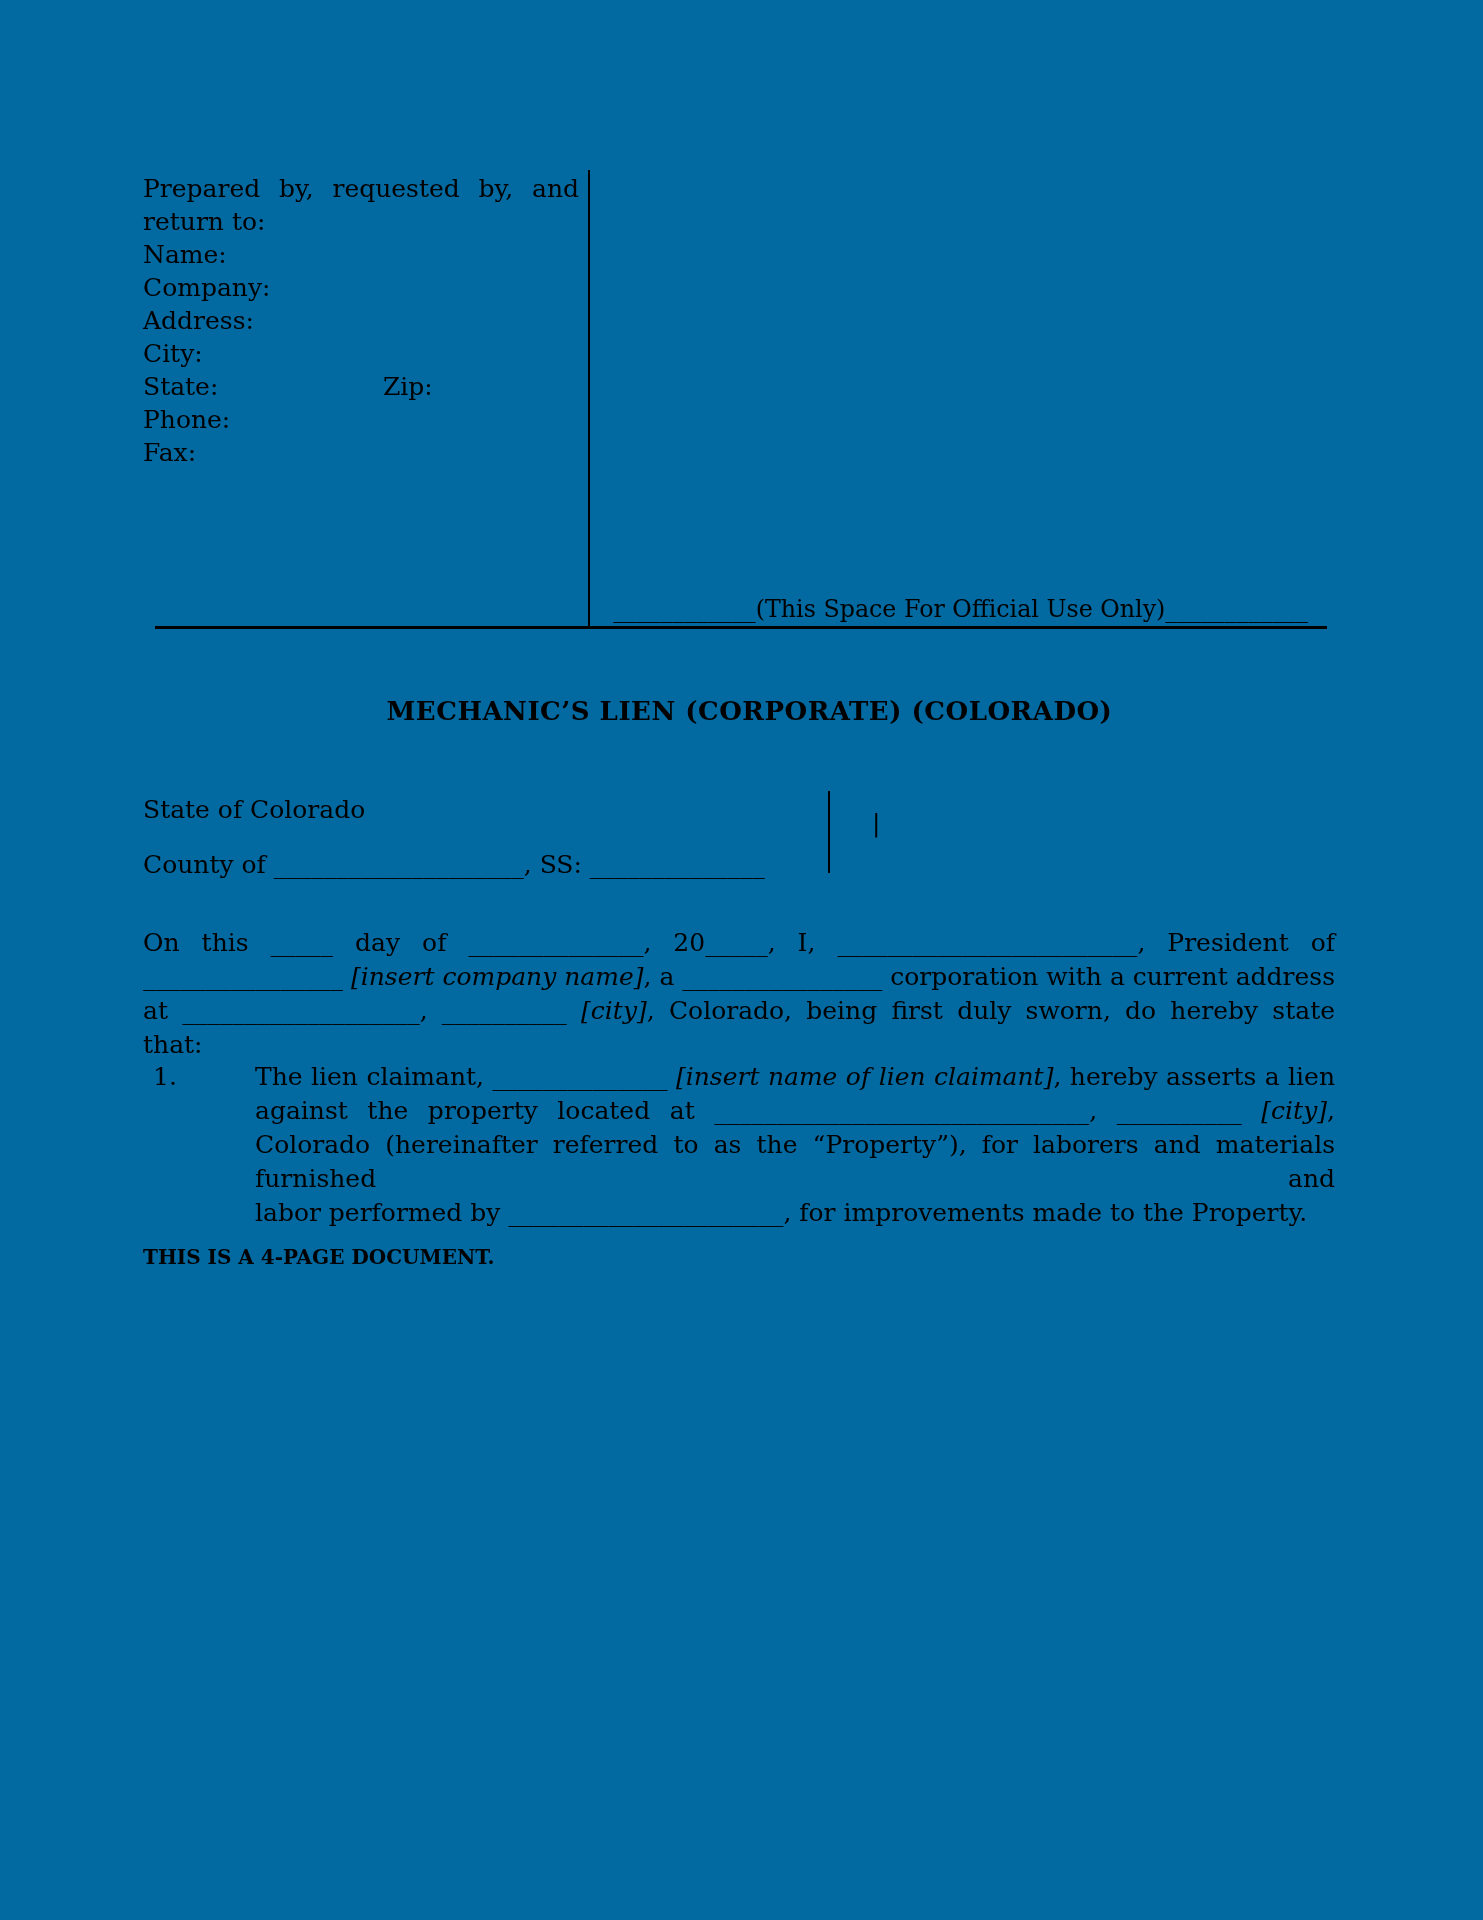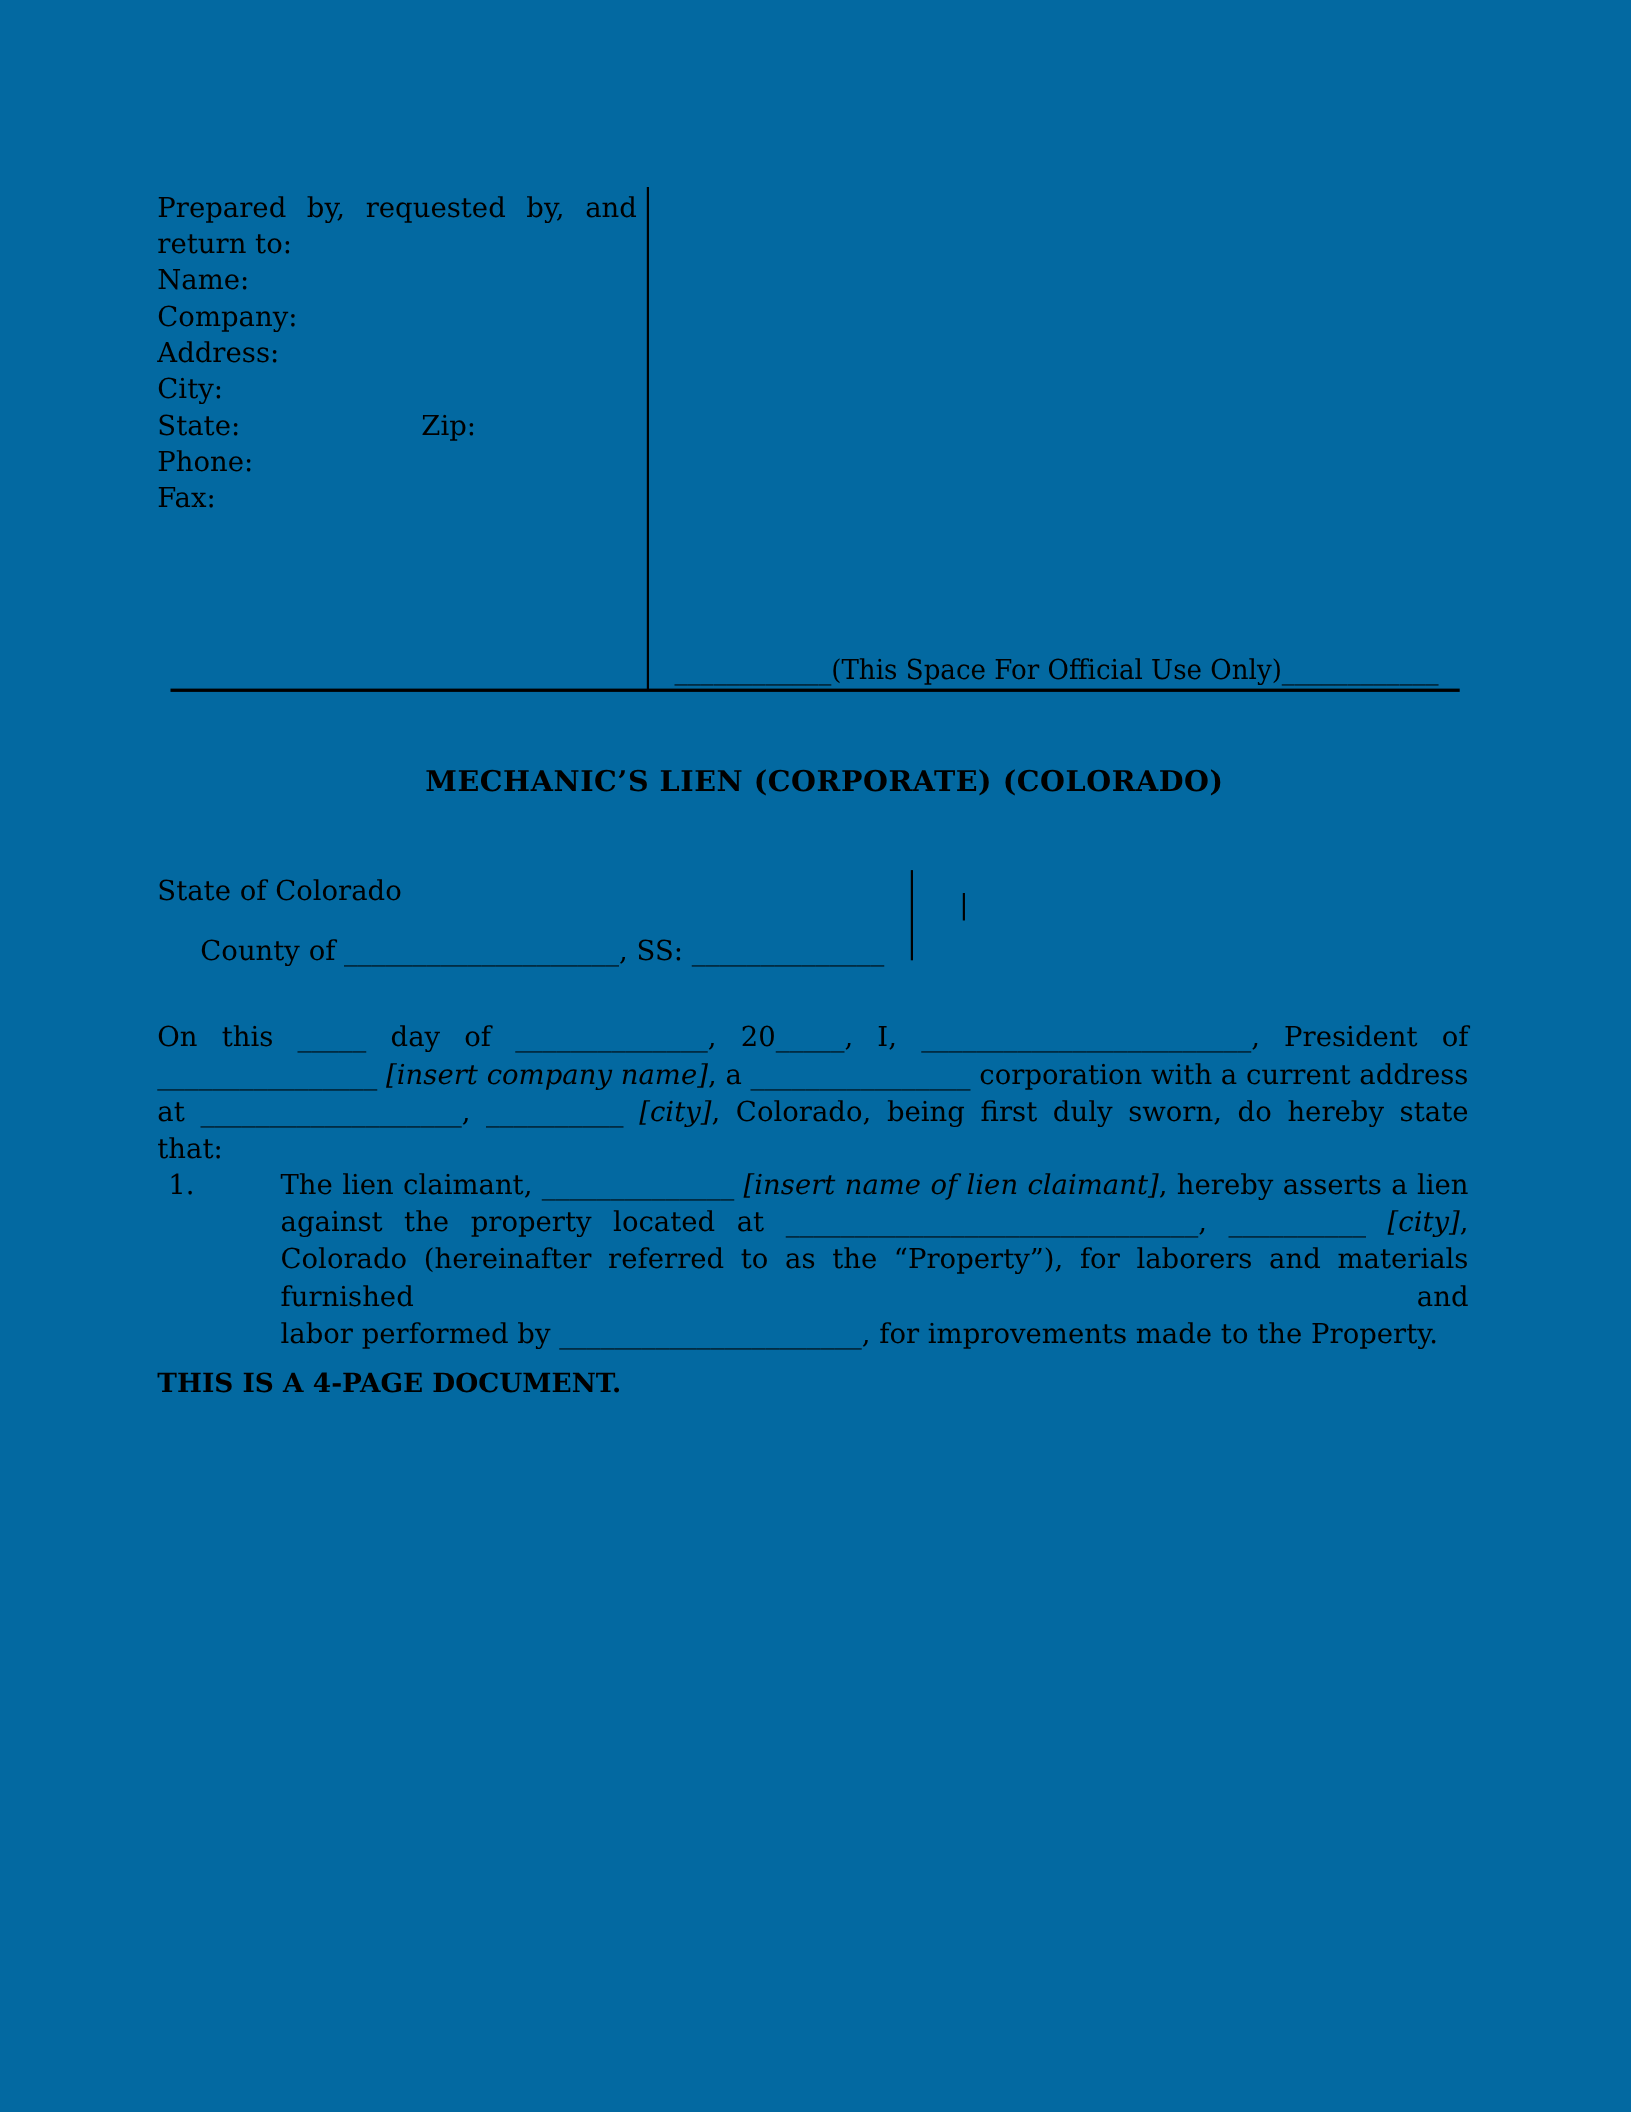--- a/index.html
+++ b/index.html
@@ -85,21 +85,21 @@
     padding-left: 16px;
   }
 
   
   .jurat {
     position: absolute;
     left: 143px;
     top: 793px;
     width: 700px;
   }
-  .county-line { margin-top: 21px; text-align: center; }
+  .county-line { margin-top: 21px; }
   .jurat-rule {
     position: absolute;
     left: 828px;
     top: 791px;
     width: 2px;
     height: 82px;
     background: #000000;
   }
   .jurat-pipe {
     position: absolute;
@@ -134,21 +134,21 @@
   }
   .item-body {
     margin-left: 112px;
   }
 
   .page-note {
     position: absolute;
     left: 143px;
     top: 1240px;
     font-weight: bold;
-    font-size: 24px;
+    font-size: 20px;
   }
 
   em { font-style: italic; }
 </style>
 </head>
 <body>
 
 <div class="page">
 
   <div class="prep-block">

